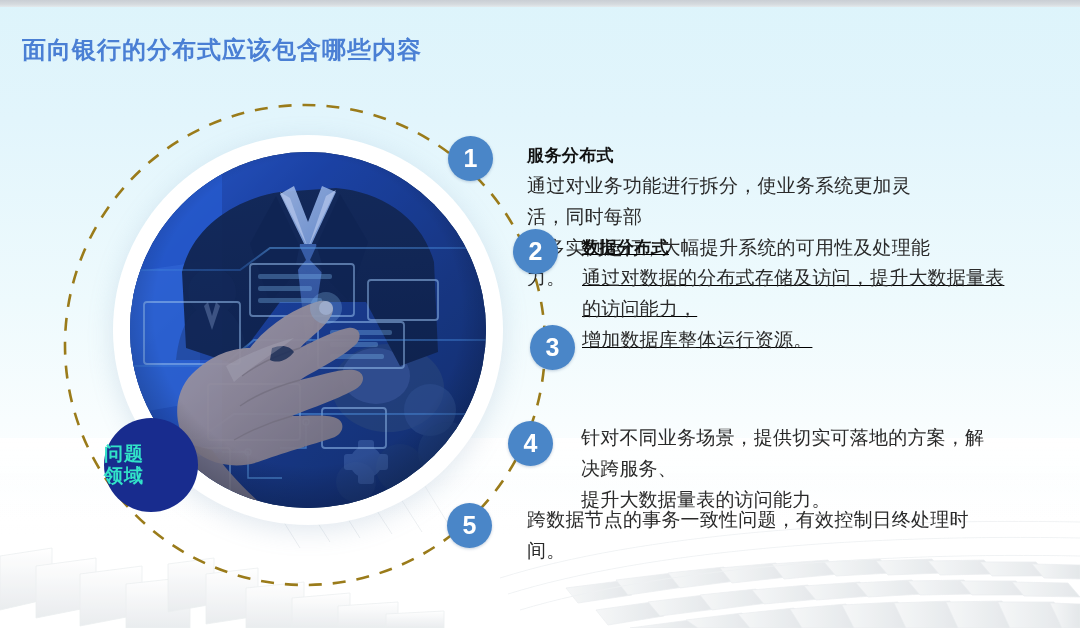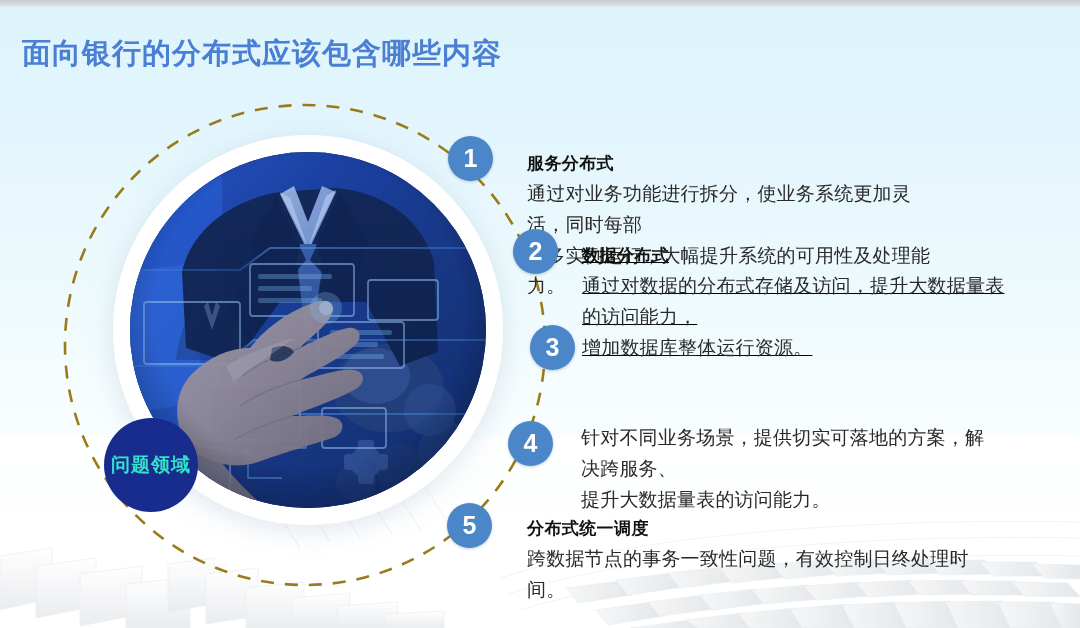--- a/index.html
+++ b/index.html
@@ -49,21 +49,21 @@
     height: 190px;
     z-index: 1;
     pointer-events: none;
   }
 
   
   .title {
     position: absolute;
     left: 22px;
     top: 34px;
-    font-size: 29px;
+    font-size: 24px;
     font-weight: bold;
     letter-spacing: 1px;
     color: #4a7fd4;
     z-index: 20;
     white-space: nowrap;
   }
 
   
   .dashed-arc {
     position: absolute;
@@ -107,22 +107,21 @@
   .domain-badge {
     position: absolute;
     left: 104px;
     top: 418px;
     width: 94px;
     height: 94px;
     border-radius: 50%;
     background: #182c8e;
     z-index: 14;
     display: flex;
-    flex-direction: row;
-    align-items: center;
+    flex-direction: column;
     justify-content: center;
     line-height: 1.18;
   }
   .domain-badge span {
     color: #31e3c8;
     font-size: 19px;
     font-weight: bold;
     letter-spacing: 1px;
   }
 
@@ -147,21 +146,21 @@
     box-shadow: 0 1px 3px rgba(40,80,130,0.28);
   }
   .item-text {
     position: absolute;
     z-index: 21;
   }
   .item-head {
     font-size: 17px;
     font-weight: bold;
     color: #111111;
-    margin: 12px 0 4px 0;
+    margin: 4px 0 4px 0;
     white-space: nowrap;
     letter-spacing: 0.4px;
   }
   .item-body {
     font-size: 19px;
     color: #2a2a2a;
     line-height: 1.62;
     white-space: pre-line;
     letter-spacing: 0.2px;
   }
@@ -433,18 +432,17 @@
     <div class="num-badge" style="left:508px; top:421px;">4</div>
     <div class="item-text" style="left:581px; top:423px; width:420px;">
       <div class="item-body">针对不同业务场景，提供切实可落地的方案，解决跨服务、
 提升大数据量表的访问能力。</div>
     </div>
   </div>
 
   <div class="item">
     <div class="num-badge" style="left:447px; top:503px;">5</div>
     <div class="item-text" style="left:527px; top:505px; width:460px;">
-      <div class="item-head">分布式统一调度</div>
       <div class="item-body">跨数据节点的事务一致性问题，有效控制日终处理时间。</div>
     </div>
   </div>
 
 </div>
 
 </body></html>

